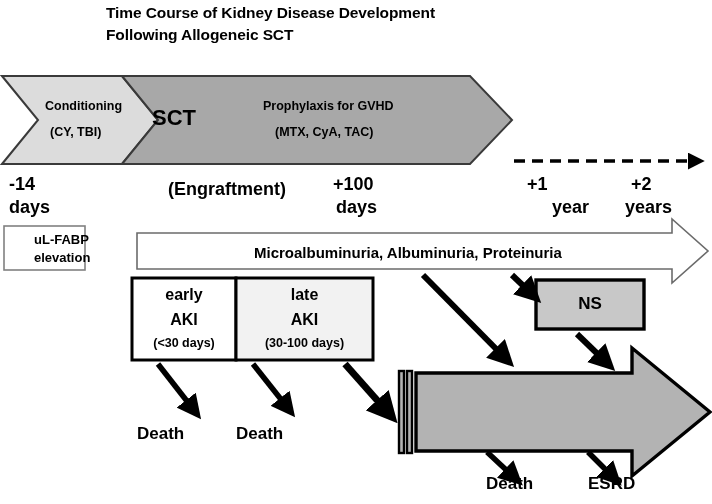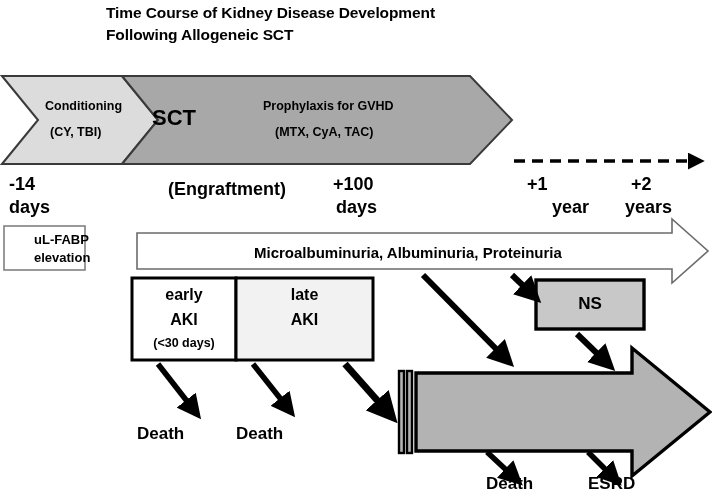--- a/index.html
+++ b/index.html
@@ -98,20 +98,21 @@
   <div class="lbl fabp" style="left:10px;top:249px;">elevation</div>
 
   <div class="lbl prot" style="left:254px;top:244px;">Microalbuminuria, Albuminuria, Proteinuria</div>
 
   <div class="lbl boxtxt" style="left:132px;top:285px;width:104px;">early</div>
   <div class="lbl boxtxt" style="left:132px;top:310px;width:104px;">AKI</div>
   <div class="lbl boxtxt small" style="left:132px;top:336px;width:104px;">(&lt;30 days)</div>
 
   <div class="lbl boxtxt" style="left:236px;top:285px;width:137px;">late</div>
   <div class="lbl boxtxt" style="left:236px;top:310px;width:137px;">AKI</div>
+  <div class="lbl boxtxt small" style="left:236px;top:336px;width:137px;">(30-100 days)</div>
 
   <div class="lbl boxtxt big" style="left:536px;top:293px;width:108px;">NS</div>
 
 
   <div class="lbl big" style="left:137px;top:423px;">Death</div>
   <div class="lbl big" style="left:236px;top:423px;">Death</div>
   <div class="lbl big" style="left:486px;top:473px;">Death</div>
   <div class="lbl big" style="left:588px;top:473px;">ESRD</div>
 
 </div>

